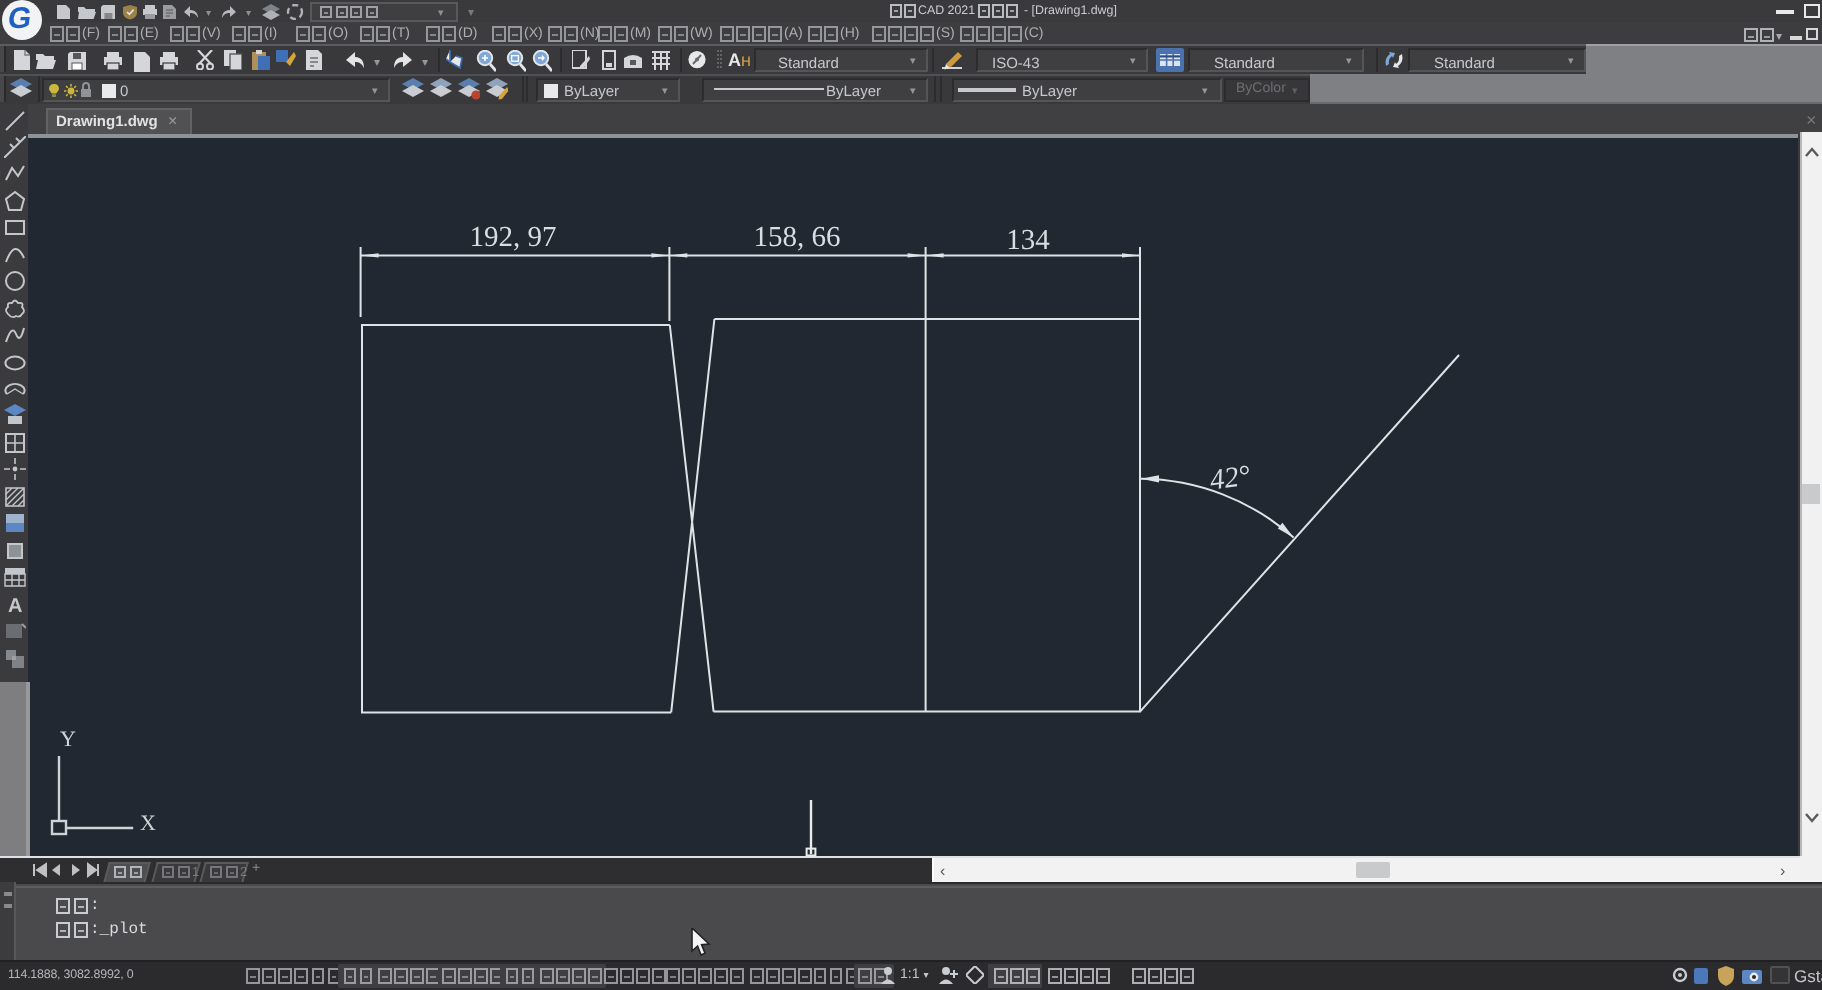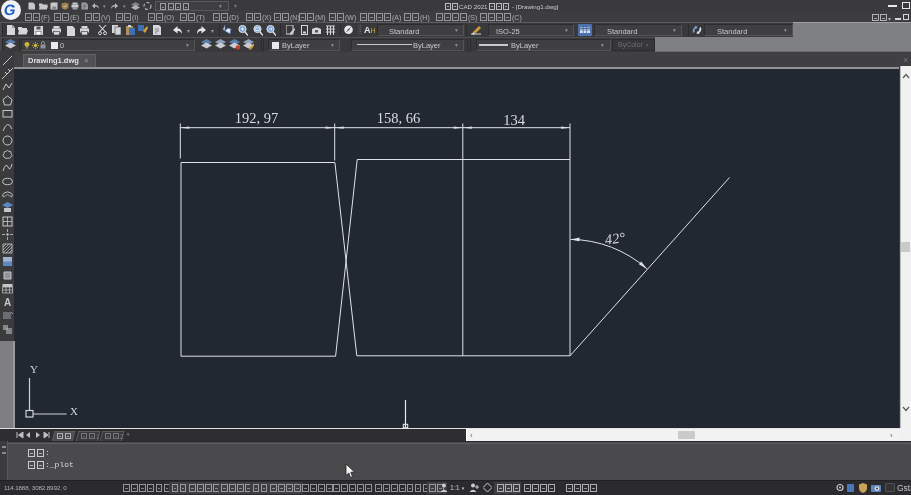--- a/index.html
+++ b/index.html
@@ -179,21 +179,21 @@
 <div style="position:absolute;left:377px;top:24px;width:87px;height:12px;background:#3f3f41;border:1px solid #2c2c2e;border-right-color:#555;border-bottom-color:#555;"></div>
 <div style="position:absolute;left:389px;top:26.5px;font:7.5px 'Liberation Sans', sans-serif;color:#c6c9cd;white-space:nowrap;">Standard</div>
 <div style="position:absolute;left:455px;top:27px;font:5.5px 'Liberation Sans', sans-serif;color:#95959a;white-space:nowrap;">▾</div>
 <div style="position:absolute;left:466px;top:24px;width:1px;height:12px;background:#2c2c2e;"></div>
 <svg style="position:absolute;left:471px;top:25px" width="11" height="10" viewBox="0 0 11 10">
     <path d="M0 9 H10" stroke="#d4d6d9" stroke-width="1"></path>
     <path d="M2 7 L8 1 L10 3 L4 9 Z" fill="#cf9a3e"></path>
     <path d="M2 7 L1.2 9.8 L4 9 Z" fill="#e6e8ea"></path>
   </svg>
 <div style="position:absolute;left:488px;top:24px;width:86px;height:12px;background:#3f3f41;border:1px solid #2c2c2e;border-right-color:#555;border-bottom-color:#555;"></div>
-<div style="position:absolute;left:496px;top:26.5px;font:7.5px 'Liberation Sans', sans-serif;color:#c6c9cd;white-space:nowrap;">ISO-25</div>
+<div style="position:absolute;left:496px;top:26.5px;font:7.5px 'Liberation Sans', sans-serif;color:#c6c9cd;white-space:nowrap;">ISO-43</div>
 <div style="position:absolute;left:565px;top:27px;font:5.5px 'Liberation Sans', sans-serif;color:#95959a;white-space:nowrap;">▾</div>
 <svg style="position:absolute;left:578px;top:24px" width="14" height="12" viewBox="0 0 14 12">
     <rect x="0" y="0" width="14" height="12" rx="1" fill="#4a72ae"></rect>
     <rect x="2" y="3" width="10" height="6" fill="#dde3ec"></rect>
     <path d="M2 6 H12 M5.3 3 V9 M8.6 3 V9" stroke="#4a72ae" stroke-width=".8"></path>
     <path d="M2 4.2 H12" stroke="#2c4e86" stroke-width="1.1"></path>
   </svg>
 <div style="position:absolute;left:594px;top:24px;width:88px;height:12px;background:#3f3f41;border:1px solid #2c2c2e;border-right-color:#555;border-bottom-color:#555;"></div>
 <div style="position:absolute;left:607px;top:26.5px;font:7.5px 'Liberation Sans', sans-serif;color:#c6c9cd;white-space:nowrap;">Standard</div>
 <div style="position:absolute;left:673px;top:27px;font:5.5px 'Liberation Sans', sans-serif;color:#95959a;white-space:nowrap;">▾</div>

